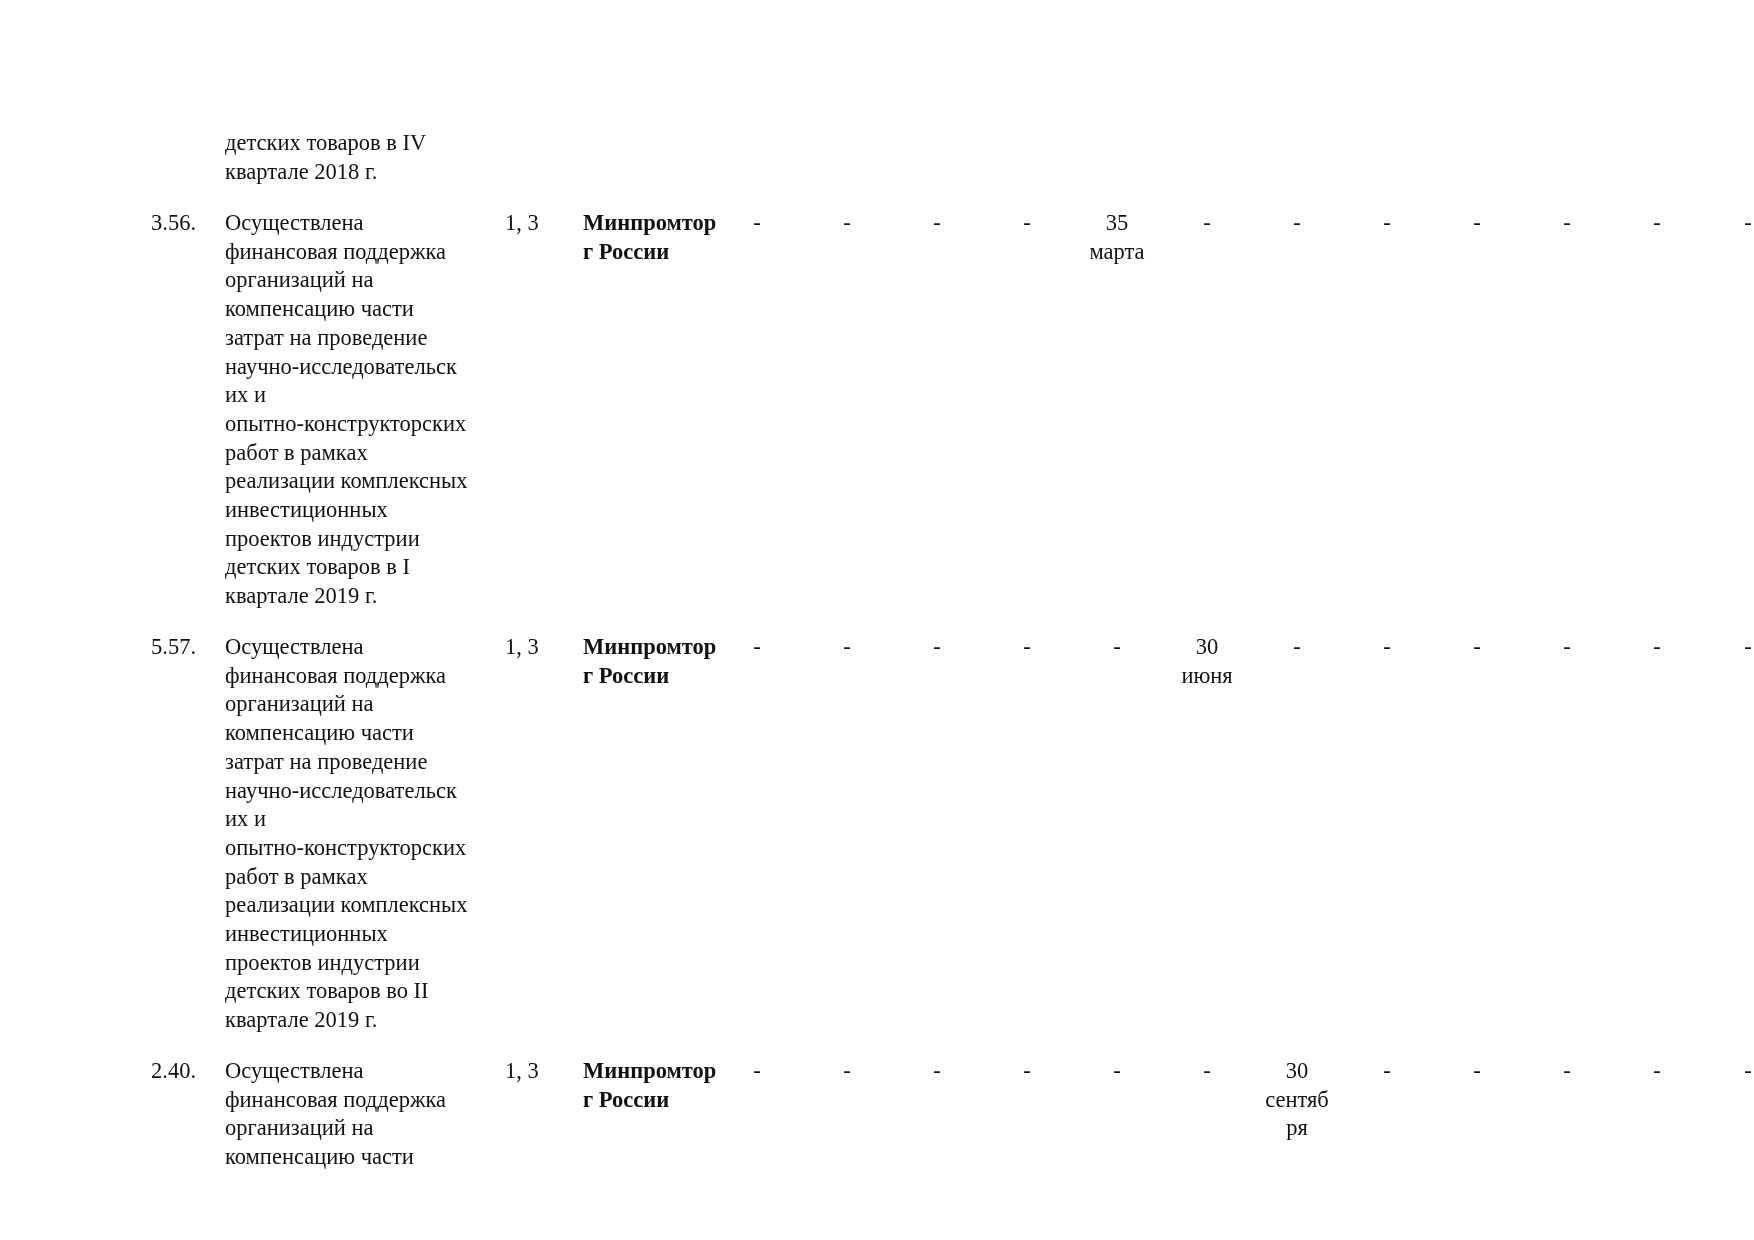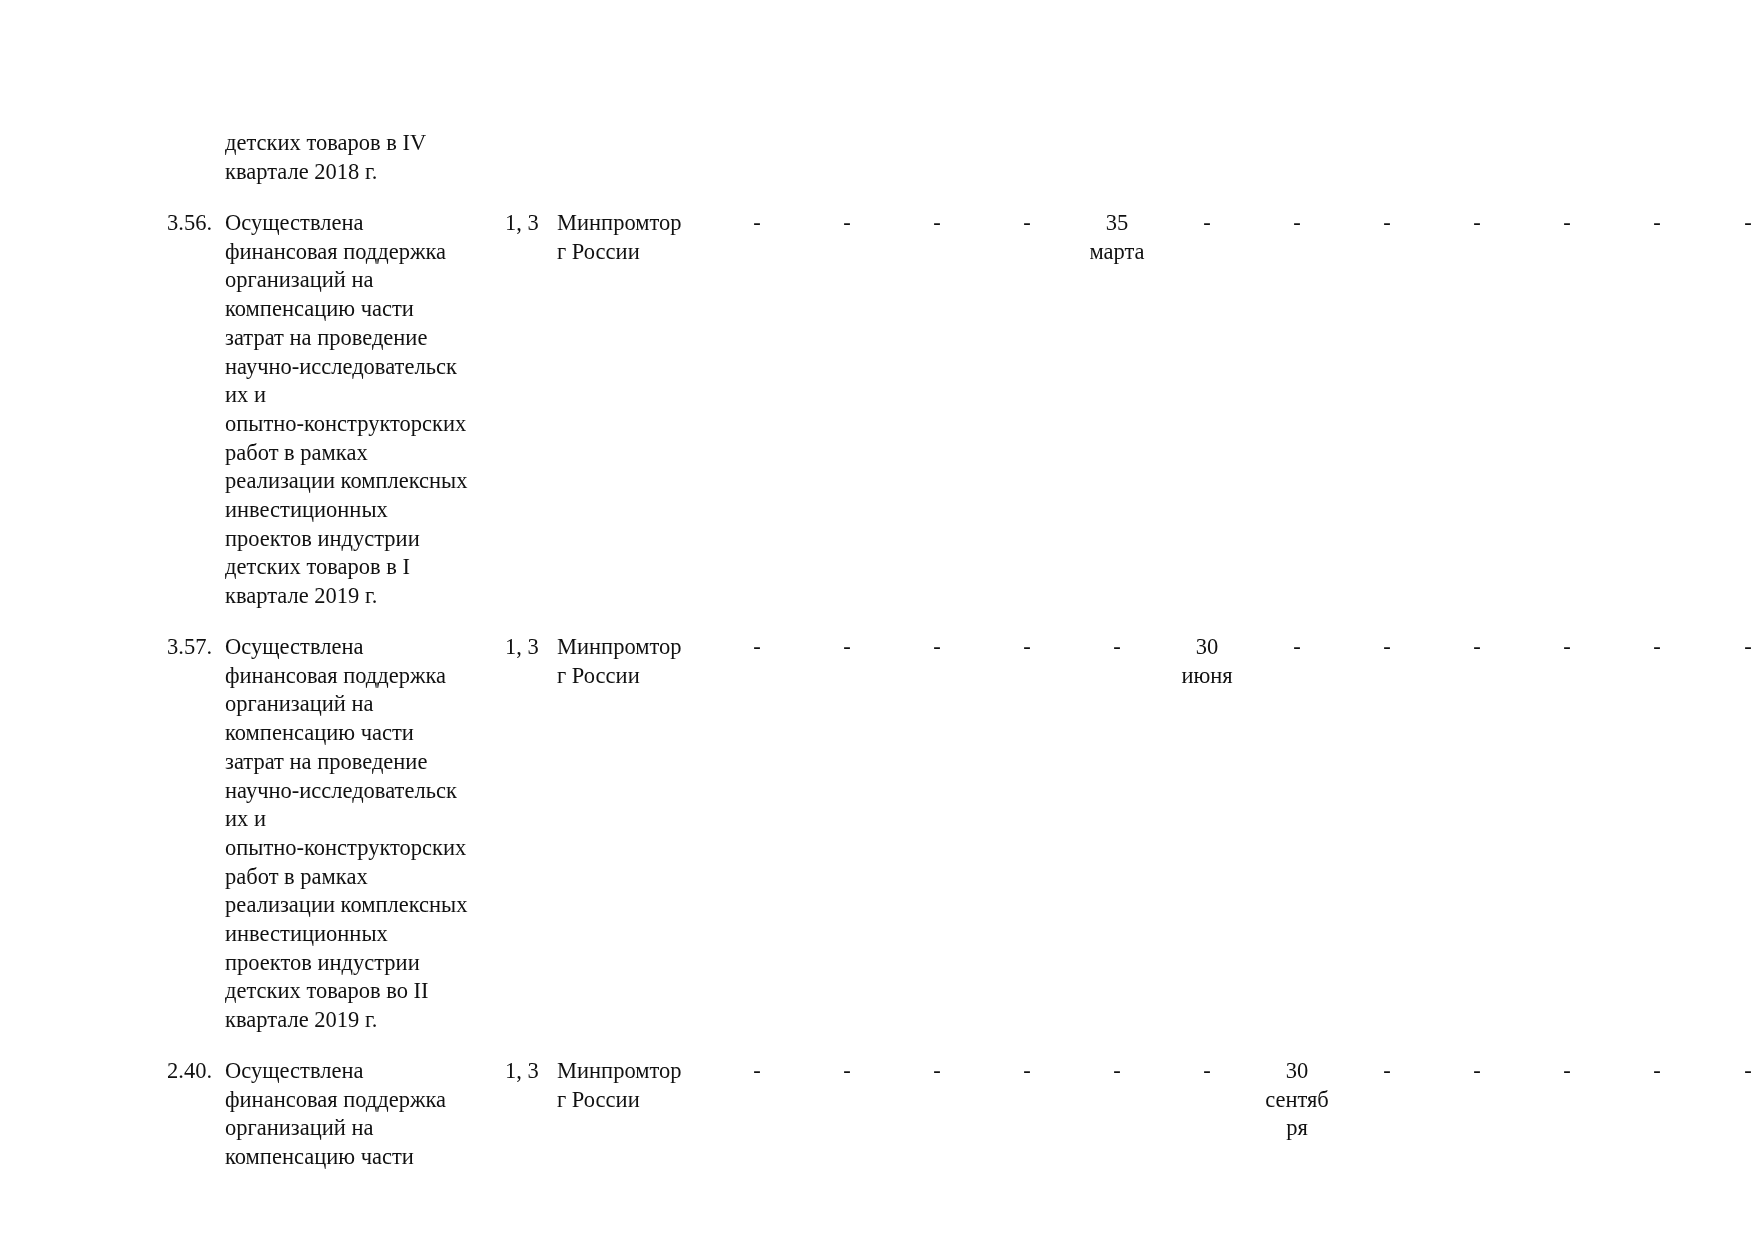--- a/index.html
+++ b/index.html
@@ -2,24 +2,24 @@
 <html><head>
 <meta charset="utf-8">
 <style>
   html, body { margin: 0; padding: 0; background: #ffffff; }
   body {
     width: 1754px; height: 1240px; position: relative; overflow: hidden;
     font-family: "Liberation Serif", "DejaVu Serif", serif;
     font-size: 22.5px; line-height: 28.7px; color: #111111;
   }
   .row { position: absolute; left: 0; width: 1754px; }
-  .num { position: absolute; left: 167px; white-space: nowrap; }
+  .num { position: absolute; left: 151px; white-space: nowrap; }
   .desc { position: absolute; left: 225px; width: 290px; white-space: pre-line; }
   .ind { position: absolute; left: 505px; white-space: nowrap; }
-  .exec { position: absolute; left: 557px; width: 150px; white-space: pre-line; }
+  .exec { position: absolute; left: 583px; width: 150px; white-space: pre-line; font-weight: bold; }
   .val { position: absolute; width: 90px; margin-left: -45px; text-align: center; white-space: pre-line; }
 </style>
 </head>
 <body>
 
 <div class="row" style="top:129px;">
   <div class="desc">детских товаров в IV
 квартале 2018 г.</div>
 </div>
 
@@ -51,21 +51,21 @@
   <div class="val" style="left:1207px">-</div>
   <div class="val" style="left:1297px">-</div>
   <div class="val" style="left:1387px">-</div>
   <div class="val" style="left:1477px">-</div>
   <div class="val" style="left:1567px">-</div>
   <div class="val" style="left:1657px">-</div>
   <div class="val" style="left:1748px">-</div>
 </div>
 
 <div class="row" style="top:633px;">
-  <div class="num">3.57.</div>
+  <div class="num">5.57.</div>
   <div class="desc">Осуществлена
 финансовая поддержка
 организаций на
 компенсацию части
 затрат на проведение
 научно-исследовательск
 их и
 опытно-конструкторских
 работ в рамках
 реализации комплексных

